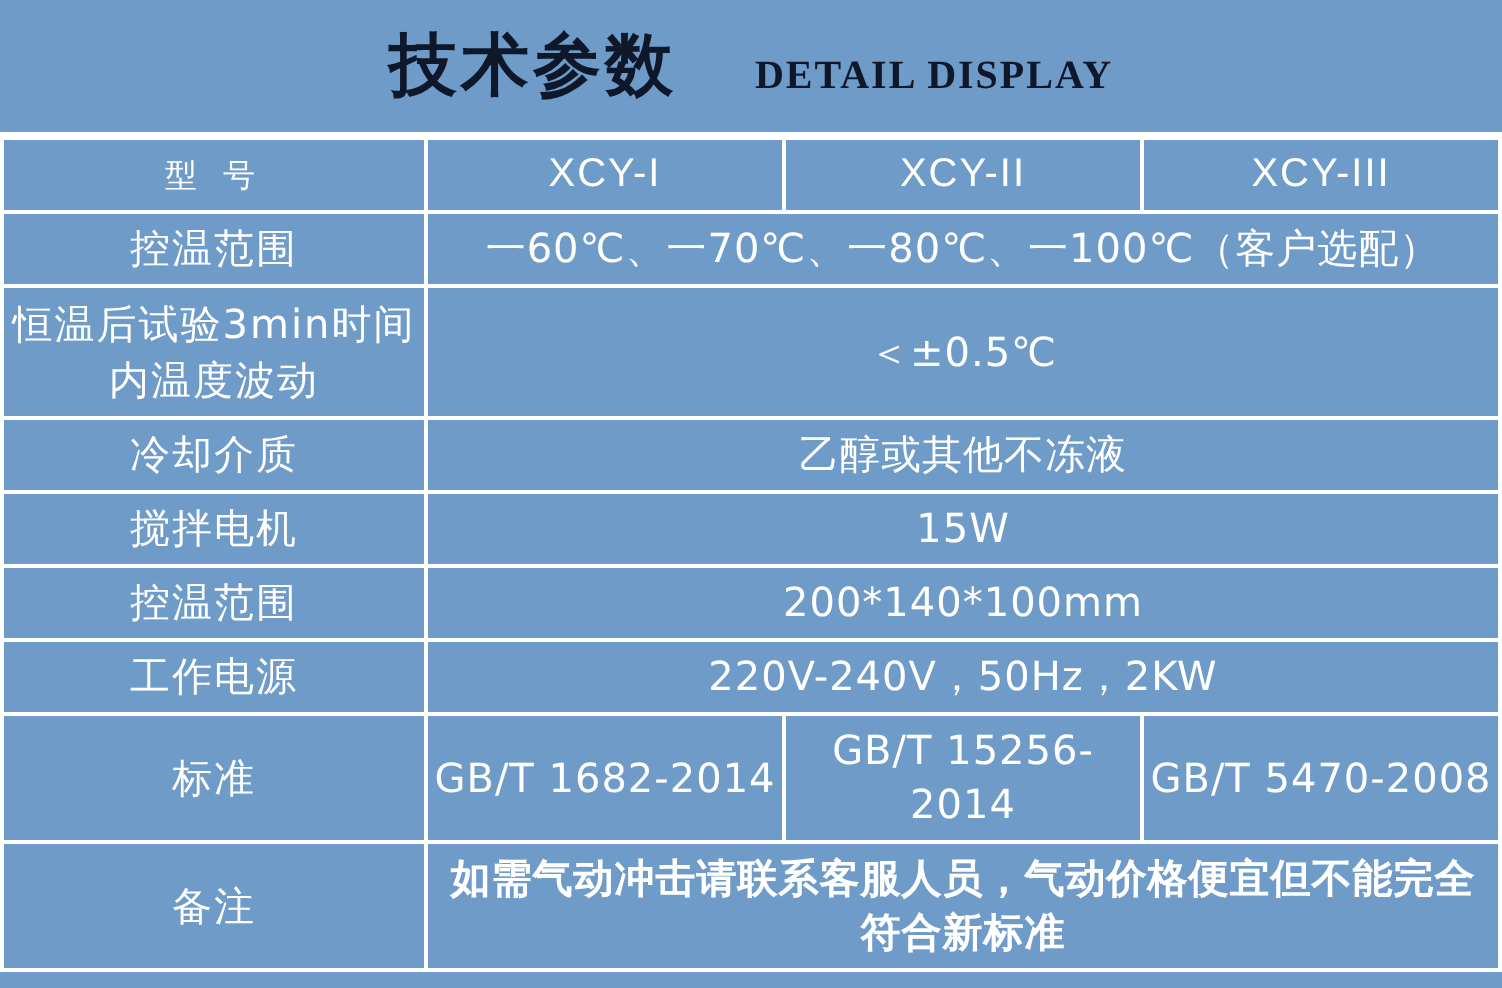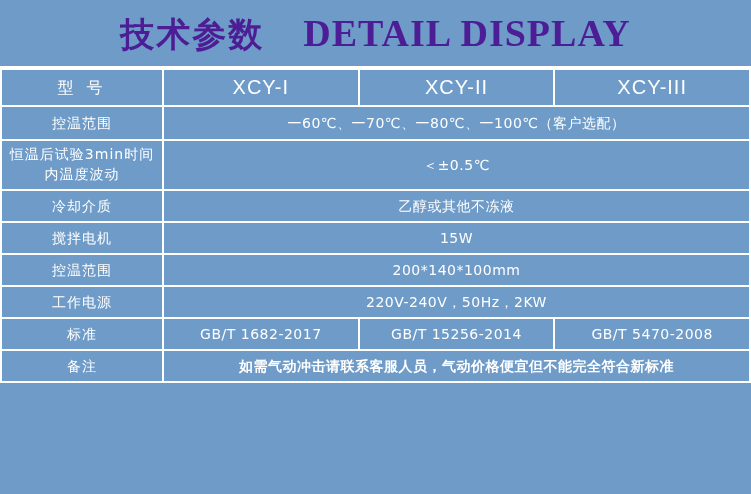--- a/index.html
+++ b/index.html
@@ -26,58 +26,58 @@
     align-items: center;
     justify-content: center;
     box-sizing: border-box;
     border-bottom: 2px solid #ffffff;
   }
   .header-inner {
     display: flex;
     align-items: baseline;
     justify-content: center;
     gap: 14px;
-    color: #4c1d95;
+    color: #0f172a;
     white-space: nowrap;
   }
   .title-cn {
     font-family: "DejaVu Sans", "Liberation Sans", sans-serif;
     font-size: 34px;
     font-weight: bold;
     letter-spacing: 2px;
     line-height: 1;
   }
   .title-en {
     font-family: "Liberation Serif", "DejaVu Serif", serif;
-    font-size: 38px;
+    font-size: 20px;
     font-weight: bold;
     letter-spacing: 1px;
     line-height: 1;
     margin-left: 25px;
   }
   
   table.spec {
     width: 751px;
     border-collapse: collapse;
     table-layout: fixed;
     background: #6f9bc8;
   }
   table.spec td {
     border: 2px solid #ffffff;
     color: #ffffff;
     text-align: center;
     vertical-align: middle;
     font-family: "DejaVu Sans", "Liberation Sans", sans-serif;
-    font-size: 14px;
+    font-size: 20px;
     line-height: 1.35;
     padding: 4px 3px;
     box-sizing: border-box;
   }
   table.spec td.label {
-    width: 162px;
+    width: 212px;
     font-weight: normal;
     letter-spacing: 1px;
   }
   table.spec td.val {
     letter-spacing: 0.5px;
   }
   table.spec tr.r-model td {
     font-size: 16px;
     height: 34px;
   }
@@ -155,21 +155,21 @@
 
 
       <tr class="row-h32">
         <td class="label">工作电源</td>
         <td class="val" colspan="3">220V-240V，50Hz，2KW</td>
       </tr>
 
 
       <tr class="row-h32">
         <td class="label">标准</td>
-        <td class="val">GB/T 1682-2017</td>
+        <td class="val">GB/T 1682-2014</td>
         <td class="val">GB/T 15256-2014</td>
         <td class="val">GB/T 5470-2008</td>
       </tr>
 
       <tr class="row-h32">
         <td class="label">备注</td>
         <td class="val small-note" colspan="3">如需气动冲击请联系客服人员，气动价格便宜但不能完全符合新标准</td>
       </tr>
     </tbody>
   </table>

